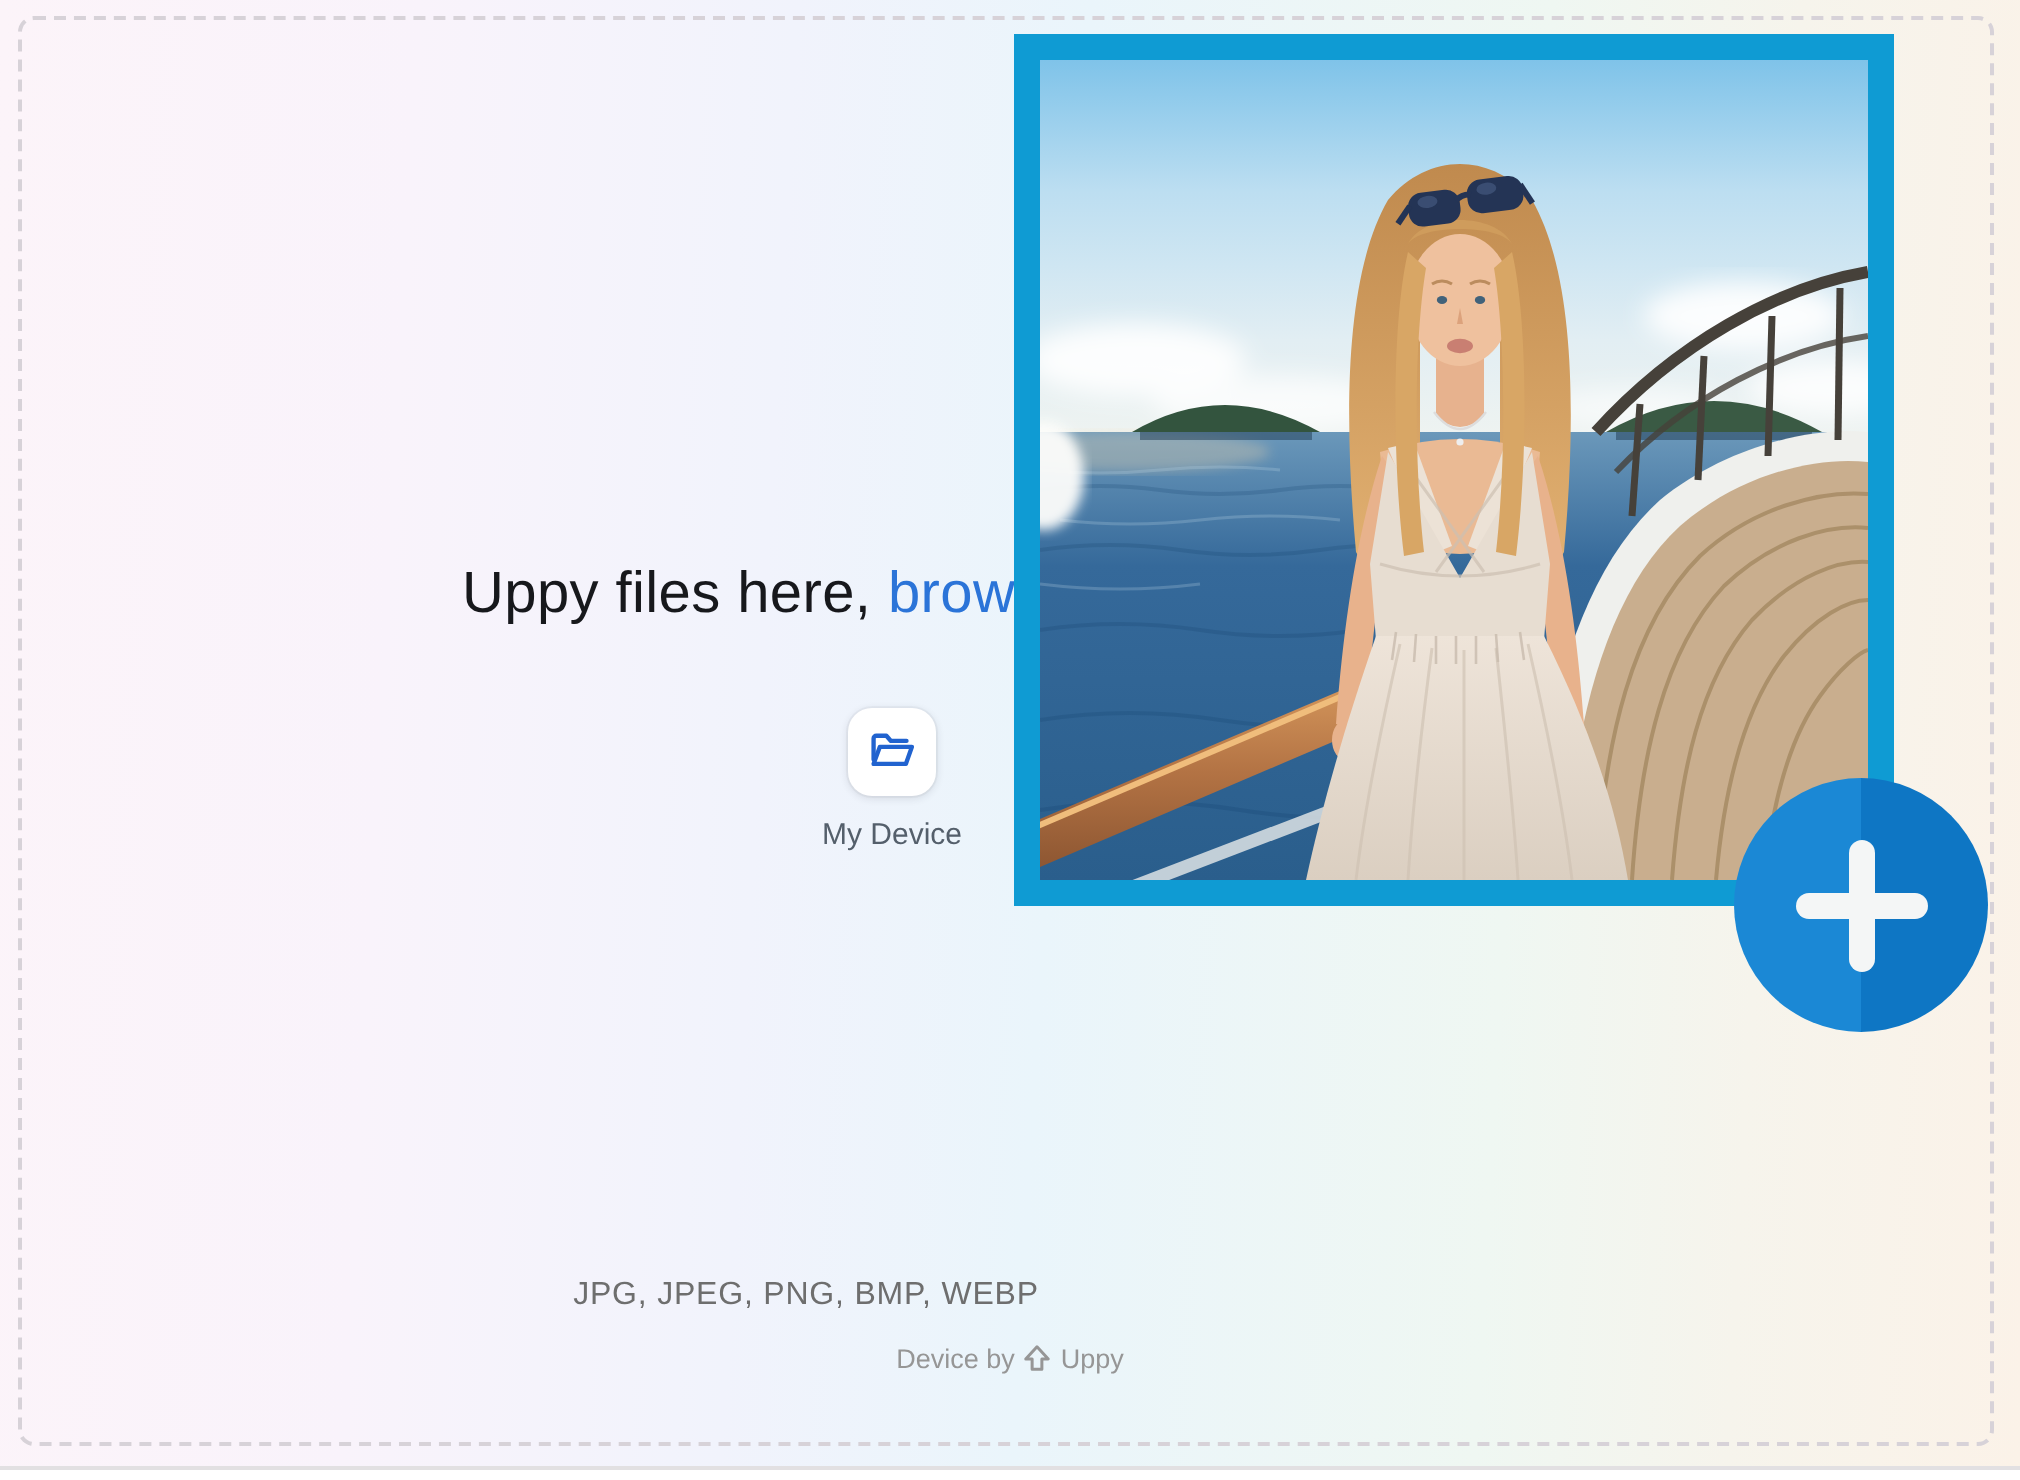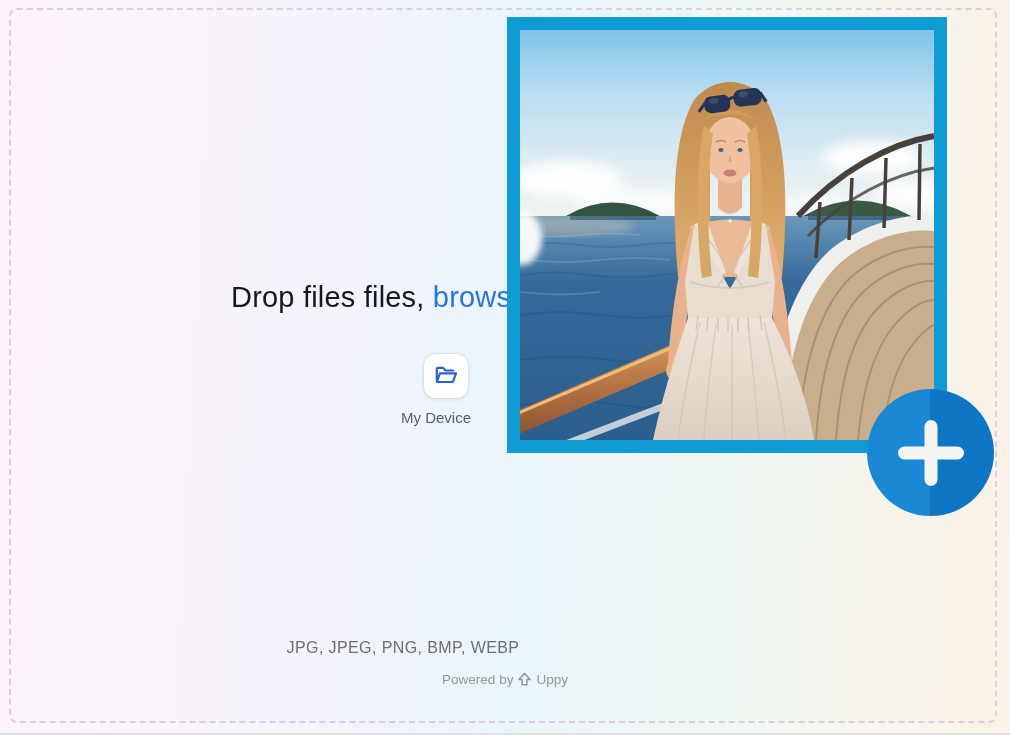--- a/index.html
+++ b/index.html
@@ -18,21 +18,21 @@
   .dashed{
     position:absolute;left:9px;top:8px;right:13px;bottom:10px;
     border:2px dashed #d7d2d8;border-radius:8px;pointer-events:none;
   }
   .drop-hint{
     position:absolute;left:231px;top:281px;
     font-size:29px;color:#17181c;white-space:nowrap;letter-spacing:0.2px;
   }
   .drop-hint .link{color:#2b74d8;cursor:pointer;}
   .device{
-    position:absolute;left:401px;top:354px;width:90px;text-align:left;cursor:pointer;
+    position:absolute;left:401px;top:354px;width:90px;text-align:center;cursor:pointer;
   }
   .device-icon-box{
     width:44px;height:44px;margin:0 auto;background:#ffffff;border-radius:12px;
     box-shadow:0 1px 4px rgba(40,40,60,.14), 0 0 0 1px rgba(0,0,0,.03);
     display:flex;align-items:center;justify-content:center;
   }
   .device-label{margin-top:11px;font-size:15px;color:#545f6b;}
   .frame{
     position:absolute;left:507px;top:17px;width:440px;height:436px;
     border:13px solid #0f9bd3;background:#0f9bd3;box-sizing:border-box;
@@ -62,21 +62,21 @@
   .footer-powered svg{margin:0 1px;}
 </style>
 </head>
 <body>
 
 <div class="page">
 
   <div class="dashed"></div>
 
   <div class="drop-hint">
-    <span>Drop files files, </span><span class="link">brows</span>
+    <span>Uppy files here, </span><span class="link">brows</span>
   </div>
 
   <div class="device">
     <div class="device-icon-box">
       <svg width="26" height="26" viewBox="0 0 24 24" fill="none" stroke="#2163cf" stroke-width="2" stroke-linejoin="round" stroke-linecap="round">
         <path d="M3.5 15.5 V5.8 a1.3 1.3 0 0 1 1.3 -1.3 h4.6 l2.1 2.4 h7.2"></path>
         <path d="M3.5 17.5 L6.4 9.6 H21.2 L18.4 17.5 Z"></path>
       </svg>
     </div>
     <div class="device-label">My Device</div>
@@ -238,20 +238,20 @@
     </svg>
   </div>
 
   <div class="add-btn">
     <span class="plus"></span>
   </div>
 
   <div class="footer-types">JPG, JPEG, PNG, BMP, WEBP</div>
 
   <div class="footer-powered">
-    <span>Powered by</span>
+    <span>Device by</span>
     <svg width="15" height="15" viewBox="0 0 16 16" fill="none" stroke="#969696" stroke-width="1.6" stroke-linejoin="round">
       <path d="M8 1.5 L14 8 H10.6 V13.5 H5.4 V8 H2 Z"></path>
     </svg>
     <span>Uppy</span>
   </div>
 
 </div>
 
 </body></html>

